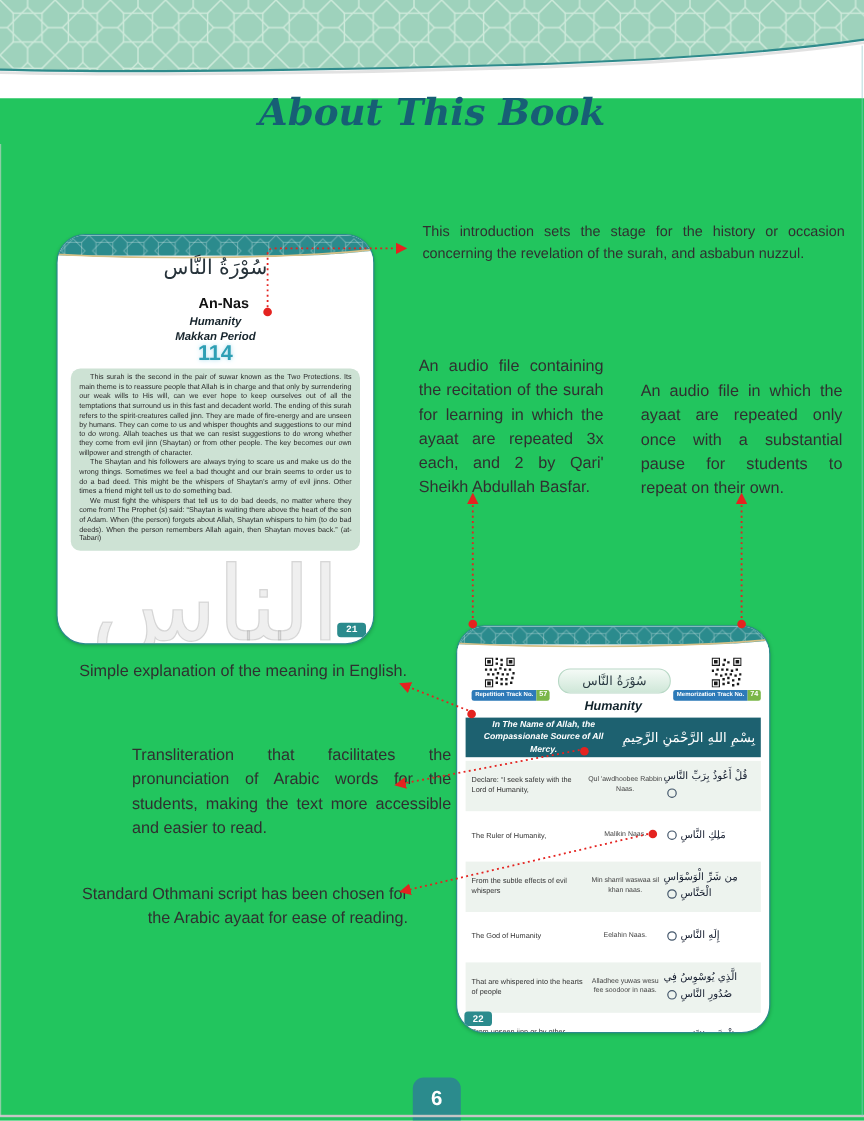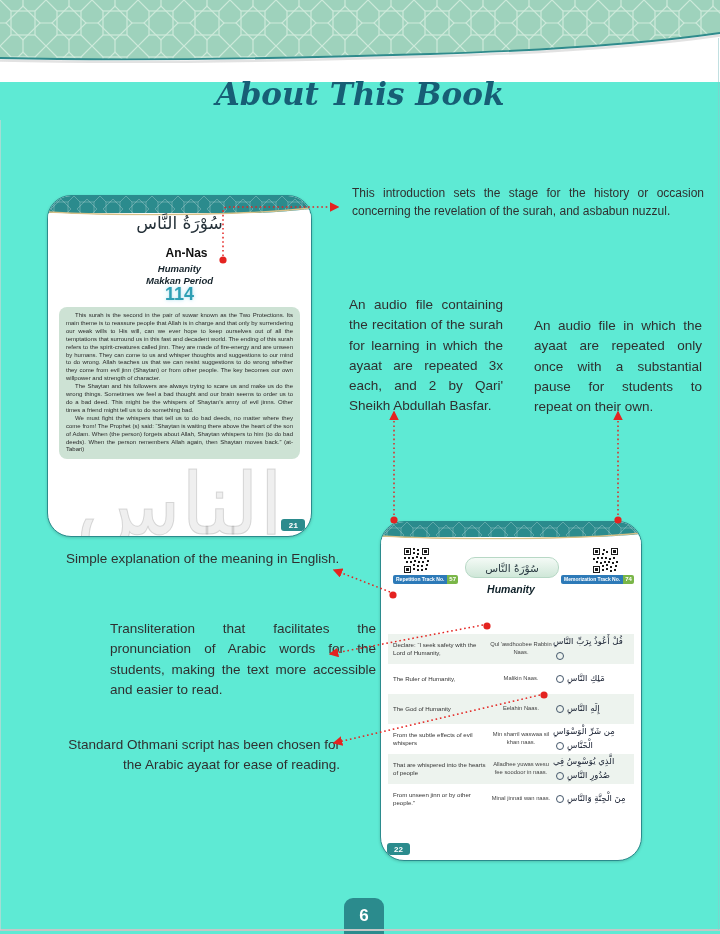--- a/index.html
+++ b/index.html
@@ -1,16 +1,16 @@
 <!DOCTYPE html>
 <html style="--accent-teal: #2b8b8d; --deep-teal-title: #175e75; --mint-band: #9ed2bc; --gold-rule: #d6c087; --callout-red: #e42320; --banner-teal: #1d6170; --intro-box-green: #cde2d4; --table-row-alt: #edf3ee; --track-label-blue: #2d7ab8; --track-number-green: #7ab648; --surah-number-teal: #2e9fb4;"><head>
 <meta charset="utf-8">
 <style>
   html,body{margin:0;padding:0;background:#fff;}
-  .page{position:relative;width:720px;height:934px;background:#5eead4;overflow:hidden;
+  .page{position:relative;width:720px;height:934px;background:#22c55e;overflow:hidden;
         font-family:"Liberation Sans",sans-serif;}
 
   
   .hdr{position:absolute;top:0;left:0;width:720px;height:82px;}
   .title{position:absolute;top:76px;left:0;width:720px;text-align:center;
          font-family:"DejaVu Serif",serif;font-style:italic;font-weight:bold;
          font-size:31px;color:var(--deep-teal-title,#175e75);}
 
   
   .card{position:absolute;background:#fff;border:1.6px solid var(--accent-teal,#2b8b8d);
@@ -57,21 +57,21 @@
         font-family:"DejaVu Sans",sans-serif;font-size:10.5px;color:#2a3a42;direction:rtl;}
   .c2-heading{position:absolute;top:61px;left:0;width:100%;text-align:center;
               font-weight:bold;font-style:italic;font-size:10.5px;color:#10222a;}
   .banner{position:absolute;top:76px;left:7px;right:7px;height:33px;
           background:var(--banner-teal,#1d6170);display:flex;align-items:center;}
   .banner-en{width:122px;text-align:center;font-weight:bold;font-style:italic;
              font-size:7.2px;line-height:1.45;color:#fff;padding-left:4px;}
   .banner-ar{flex:1;text-align:center;font-family:"DejaVu Sans",sans-serif;
              font-size:11px;color:#fff;direction:rtl;}
   .ttable{position:absolute;top:112px;left:7px;right:7px;}
-  .trow{display:flex;align-items:center;height:30px;}
+  .trow{display:flex;align-items:center;height:42px;}
   .trow:nth-child(odd){background:var(--table-row-alt,#edf3ee);}
   .c-en{width:96px;font-size:6.1px;line-height:1.35;color:#333;padding-left:5px;}
   .c-tr{width:64px;font-size:5.8px;line-height:1.35;color:#444;text-align:center;}
   .c-ar{flex:1;text-align:left;direction:rtl;font-family:"DejaVu Sans",sans-serif;
         font-size:8.5px;color:#141c2e;padding-right:6px;line-height:1.6;}
   .ayah-mark{display:inline-block;width:6px;height:6px;border:1px solid #44576b;
              border-radius:50%;vertical-align:middle;margin:0 3px;}
 
   
   .note{position:absolute;color:#303030;font-size:13.5px;line-height:1.5;text-align:justify;}
@@ -182,41 +182,45 @@
       <span class="track-num">57</span>
     </div>
     <div class="track right">
       <span class="track-label">Memorization Track No.</span>
       <span class="track-num">74</span>
     </div>
 
     <div class="pill">سُوْرَةُ النَّاس</div>
     <div class="c2-heading">Humanity</div>
 
+    <div class="banner">
+      <div class="banner-en">In The Name of Allah, the Compassionate Source of All Mercy.</div>
+      <div class="banner-ar">بِسْمِ اللهِ الرَّحْمَنِ الرَّحِيمِ</div>
+    </div>
 
     <div class="ttable">
       <div class="trow">
         <div class="c-en">Declare: “I seek safety with the Lord of Humanity,</div>
         <div class="c-tr">Qul 'awdhoobee Rabbin Naas.</div>
         <div class="c-ar"><span>قُلْ أَعُوذُ بِرَبِّ النَّاسِ</span><span class="ayah-mark"></span></div>
       </div>
       <div class="trow">
         <div class="c-en">The Ruler of Humanity,</div>
         <div class="c-tr">Malikin Naas.</div>
         <div class="c-ar"><span>مَلِكِ النَّاسِ</span><span class="ayah-mark"></span></div>
       </div>
       <div class="trow">
+        <div class="c-en">From the subtle effects of evil whispers</div>
+        <div class="c-tr">Min sharril waswaa sil khan naas.</div>
+        <div class="c-ar"><span>مِن شَرِّ الْوَسْوَاسِ الْخَنَّاسِ</span><span class="ayah-mark"></span></div>
+      </div>
+      <div class="trow">
         <div class="c-en">The God of Humanity</div>
         <div class="c-tr">Eelahin Naas.</div>
         <div class="c-ar"><span>إِلَهِ النَّاسِ</span><span class="ayah-mark"></span></div>
-      </div>
-      <div class="trow">
-        <div class="c-en">From the subtle effects of evil whispers</div>
-        <div class="c-tr">Min sharril waswaa sil khan naas.</div>
-        <div class="c-ar"><span>مِن شَرِّ الْوَسْوَاسِ الْخَنَّاسِ</span><span class="ayah-mark"></span></div>
       </div>
       <div class="trow">
         <div class="c-en">That are whispered into the hearts of people</div>
         <div class="c-tr">Alladhee yuwas wesu fee soodoor in naas.</div>
         <div class="c-ar"><span>الَّذِي يُوَسْوِسُ فِي صُدُورِ النَّاسِ</span><span class="ayah-mark"></span></div>
       </div>
       <div class="trow">
         <div class="c-en">From unseen jinn or by other people.”</div>
         <div class="c-tr">Minal jinnati wan naas.</div>
         <div class="c-ar"><span>مِنَ الْجِنَّةِ وَالنَّاسِ</span><span class="ayah-mark"></span></div>

